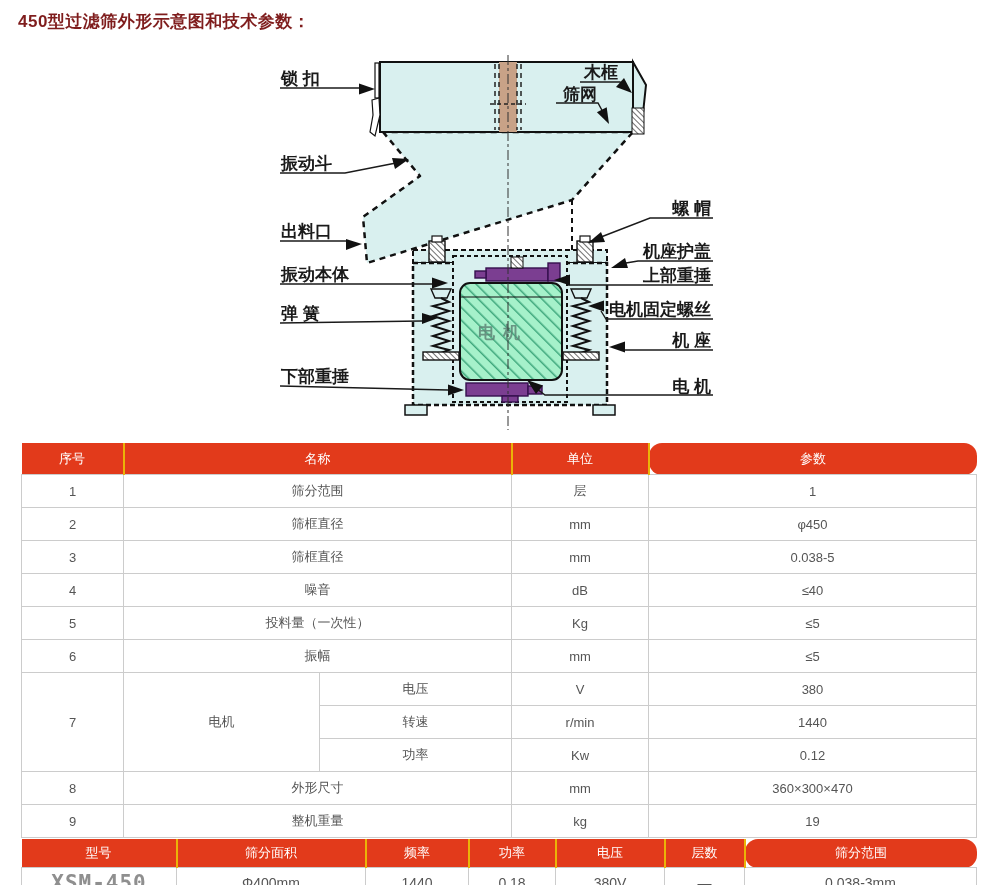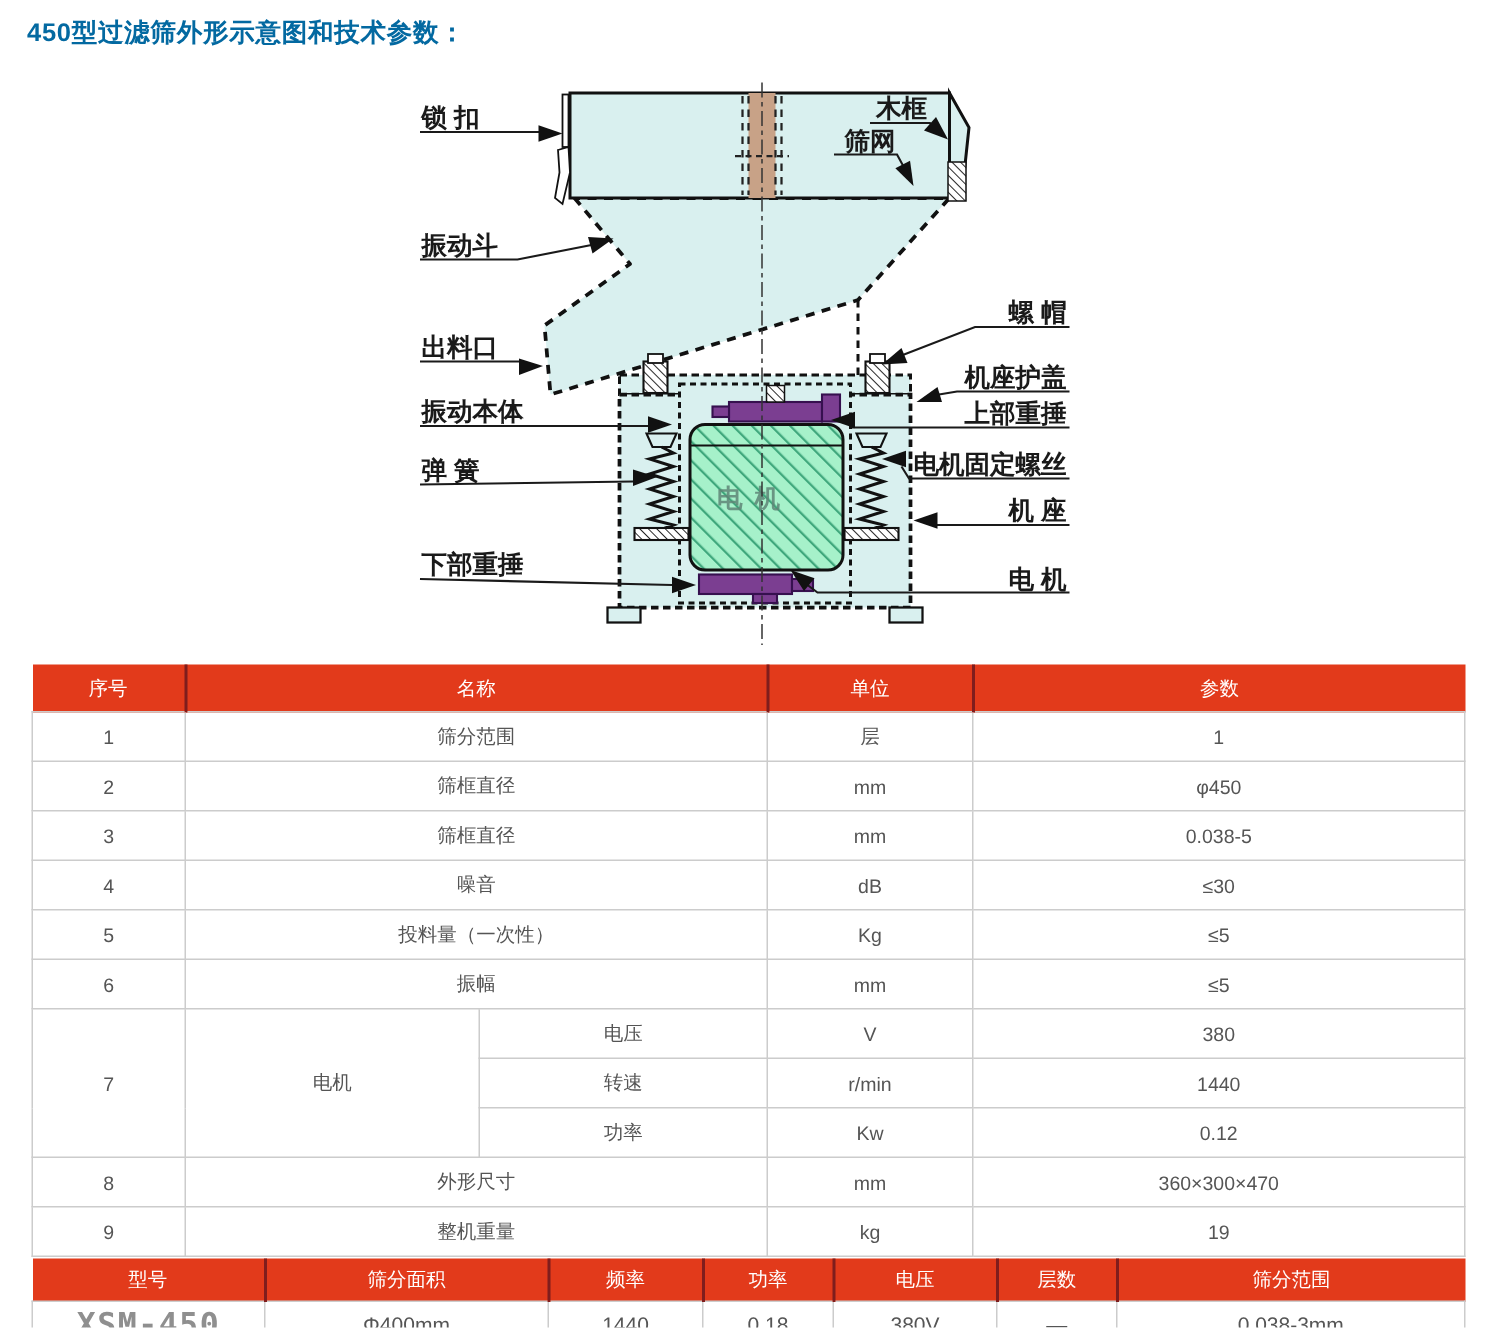--- a/index.html
+++ b/index.html
@@ -1,28 +1,28 @@
 <!DOCTYPE html>
 <html><head>
 <meta charset="utf-8">
 <style>
   html,body{margin:0;padding:0;background:#fff;}
   body{width:996px;height:885px;position:relative;overflow:hidden;
        font-family:"Liberation Sans","DejaVu Sans",sans-serif;}
   .page-title{position:absolute;left:18px;top:10px;font-size:17px;font-weight:bold;
-       color:#0369a1;letter-spacing:.5px;}
+       color:#7f1d1d;letter-spacing:.5px;}
   #diagram{position:absolute;left:0;top:0;}
   .dia-label{font-size:17px;font-weight:bold;fill:#1a1a1a;}
   .leader{stroke:#1a1a1a;stroke-width:1.4;fill:none;}
   .arrow{fill:#111;stroke:none;}
   .tables{position:absolute;left:21px;top:443px;width:955px;}
   table{border-collapse:collapse;table-layout:fixed;width:955px;background:#fff;}
   th{background:#e23a1b;color:#fff;font-size:13px;font-weight:normal;
-     border:none;border-right:2px solid #7f1d1d;height:31px;text-align:center;padding:0;}
-  th:last-child{border-right:none;}
+     border:none;border-right:2px solid #eab308;height:31px;text-align:center;padding:0;}
+  th:last-child{border-right:none;border-radius:13px;}
   td{border:1px solid #ccc;color:#555;font-size:13px;text-align:center;height:32px;padding:0;}
   #model-table{margin-top:1px;}
   #model-table th{height:28px;margin-left:20px;}
   #model-table td{height:29px;font-size:14px;border-bottom:1px solid #b5b5b5;}
   #model-table td.model-name{font-family:"DejaVu Sans Mono","Liberation Mono",monospace;
      font-size:21px;font-weight:bold;color:#8f8f8f;letter-spacing:1px;}
 </style>
 </head>
 <body>
 
@@ -181,21 +181,21 @@
     <tr>
       <td>3</td>
       <td colspan="2">筛框直径</td>
       <td>mm</td>
       <td>0.038-5</td>
     </tr>
     <tr>
       <td>4</td>
       <td colspan="2">噪音</td>
       <td>dB</td>
-      <td>≤30</td>
+      <td>≤40</td>
     </tr>
     <tr>
       <td>5</td>
       <td colspan="2">投料量（一次性）</td>
       <td>Kg</td>
       <td>≤5</td>
     </tr>
     <tr>
       <td>6</td>
       <td colspan="2">振幅</td>

